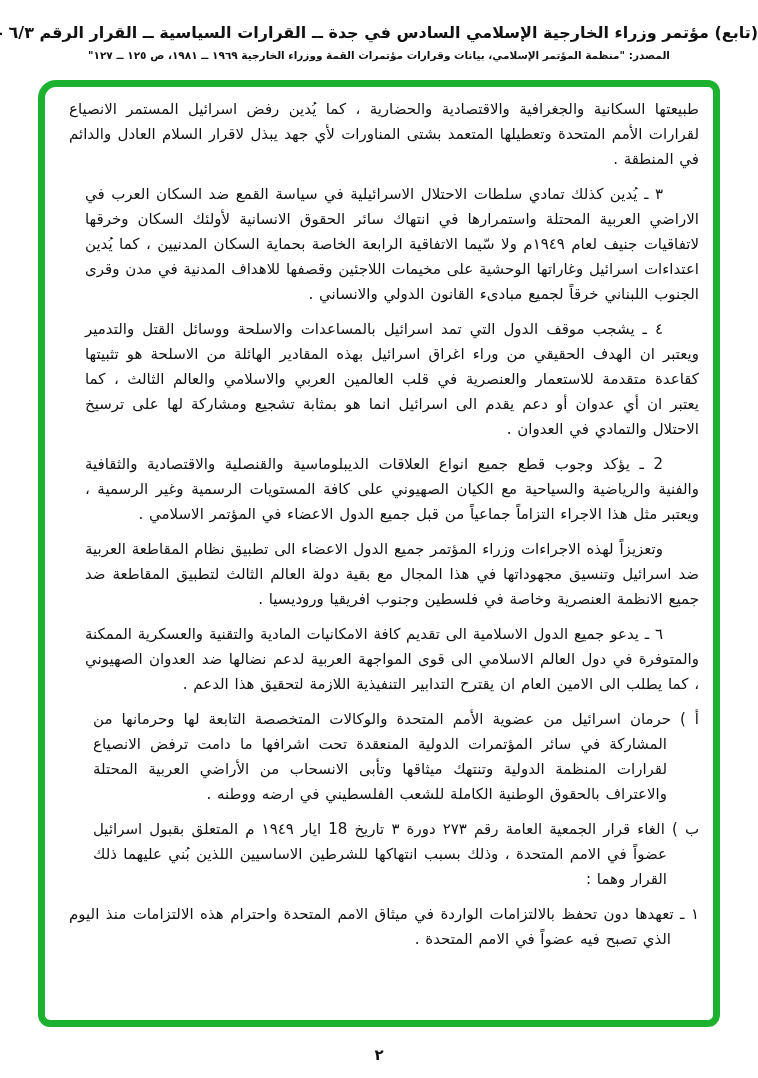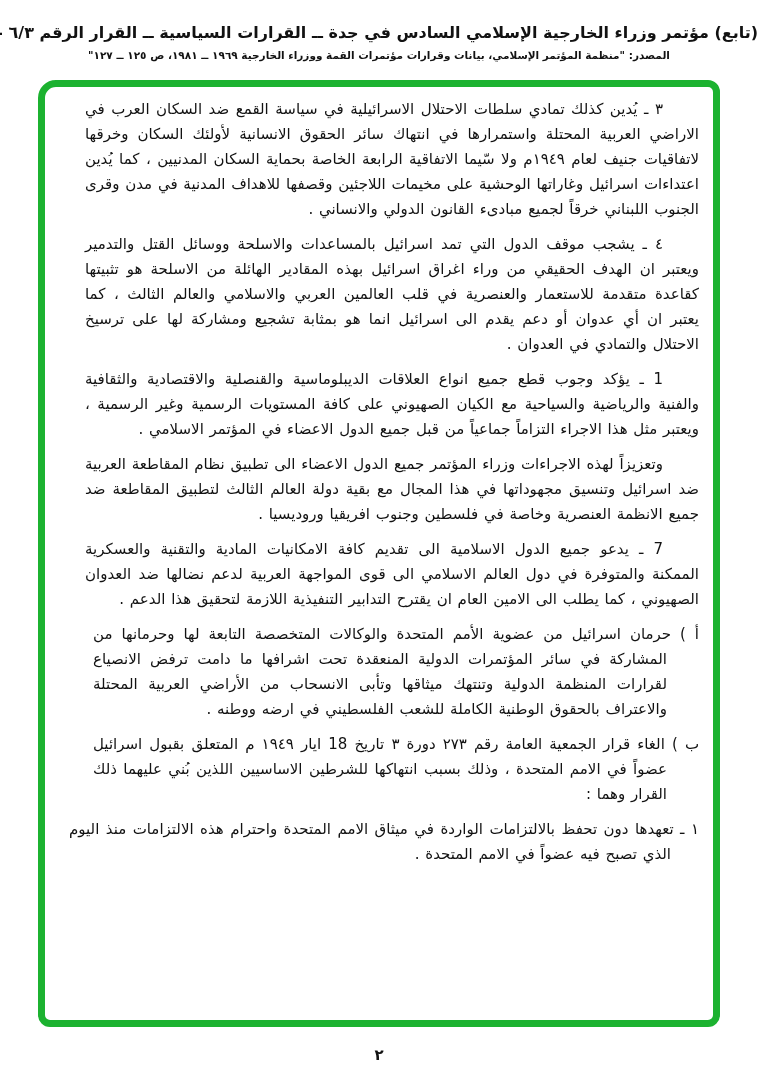--- a/index.html
+++ b/index.html
@@ -82,30 +82,31 @@
 
 <div class="page">
 
   <div class="header">
     <div class="header-title">(تابع) مؤتمر وزراء الخارجية الإسلامي السادس في جدة ــ القرارات السياسية ــ القرار الرقم ٦/٣ - س</div>
     <div class="header-source">المصدر: "منظمة المؤتمر الإسلامي، بيانات وقرارات مؤتمرات القمة ووزراء الخارجية ١٩٦٩ ــ ١٩٨١، ص ١٢٥ ــ ١٢٧"</div>
   </div>
 
   <div class="content-frame">
 
+    <p class="para">طبيعتها السكانية والجغرافية والاقتصادية والحضارية ، كما يُدين رفض اسرائيل المستمر الانصياع لقرارات الأمم المتحدة وتعطيلها المتعمد بشتى المناورات لأي جهد يبذل لاقرار السلام العادل والدائم في المنطقة .</p>
 
     <p class="para p-indent">٣ ـ يُدين كذلك تمادي سلطات الاحتلال الاسرائيلية في سياسة القمع ضد السكان العرب في الاراضي العربية المحتلة واستمرارها في انتهاك سائر الحقوق الانسانية لأولئك السكان وخرقها لاتفاقيات جنيف لعام ١٩٤٩م ولا سّيما الاتفاقية الرابعة الخاصة بحماية السكان المدنيين ، كما يُدين اعتداءات اسرائيل وغاراتها الوحشية على مخيمات اللاجئين وقصفها للاهداف المدنية في مدن وقرى الجنوب اللبناني خرقاً لجميع مبادىء القانون الدولي والانساني .</p>
 
     <p class="para p-indent">٤ ـ يشجب موقف الدول التي تمد اسرائيل بالمساعدات والاسلحة ووسائل القتل والتدمير ويعتبر ان الهدف الحقيقي من وراء اغراق اسرائيل بهذه المقادير الهائلة من الاسلحة هو تثبيتها كقاعدة متقدمة للاستعمار والعنصرية في قلب العالمين العربي والاسلامي والعالم الثالث ، كما يعتبر ان أي عدوان أو دعم يقدم الى اسرائيل انما هو بمثابة تشجيع ومشاركة لها على ترسيخ الاحتلال والتمادي في العدوان .</p>
 
-    <p class="para p-indent">1 ـ يؤكد وجوب قطع جميع انواع العلاقات الديبلوماسية والقنصلية والاقتصادية والثقافية والفنية والرياضية والسياحية مع الكيان الصهيوني على كافة المستويات الرسمية وغير الرسمية ، ويعتبر مثل هذا الاجراء التزاماً جماعياً من قبل جميع الدول الاعضاء في المؤتمر الاسلامي .</p>
+    <p class="para p-indent">2 ـ يؤكد وجوب قطع جميع انواع العلاقات الديبلوماسية والقنصلية والاقتصادية والثقافية والفنية والرياضية والسياحية مع الكيان الصهيوني على كافة المستويات الرسمية وغير الرسمية ، ويعتبر مثل هذا الاجراء التزاماً جماعياً من قبل جميع الدول الاعضاء في المؤتمر الاسلامي .</p>
 
     <p class="para p-indent">وتعزيزاً لهذه الاجراءات وزراء المؤتمر جميع الدول الاعضاء الى تطبيق نظام المقاطعة العربية ضد اسرائيل وتنسيق مجهوداتها في هذا المجال مع بقية دولة العالم الثالث لتطبيق المقاطعة ضد جميع الانظمة العنصرية وخاصة في فلسطين وجنوب افريقيا وروديسيا .</p>
 
-    <p class="para p-indent">7 ـ يدعو جميع الدول الاسلامية الى تقديم كافة الامكانيات المادية والتقنية والعسكرية الممكنة والمتوفرة في دول العالم الاسلامي الى قوى المواجهة العربية لدعم نضالها ضد العدوان الصهيوني ، كما يطلب الى الامين العام ان يقترح التدابير التنفيذية اللازمة لتحقيق هذا الدعم .</p>
+    <p class="para p-indent">٦ ـ يدعو جميع الدول الاسلامية الى تقديم كافة الامكانيات المادية والتقنية والعسكرية الممكنة والمتوفرة في دول العالم الاسلامي الى قوى المواجهة العربية لدعم نضالها ضد العدوان الصهيوني ، كما يطلب الى الامين العام ان يقترح التدابير التنفيذية اللازمة لتحقيق هذا الدعم .</p>
 
 
     <p class="para p-hang">أ ) حرمان اسرائيل من عضوية الأمم المتحدة والوكالات المتخصصة التابعة لها وحرمانها من المشاركة في سائر المؤتمرات الدولية المنعقدة تحت اشرافها ما دامت ترفض الانصياع لقرارات المنظمة الدولية وتنتهك ميثاقها وتأبى الانسحاب من الأراضي العربية المحتلة والاعتراف بالحقوق الوطنية الكاملة للشعب الفلسطيني في ارضه ووطنه .</p>
 
     <p class="para p-hang">ب ) الغاء قرار الجمعية العامة رقم ٢٧٣ دورة ٣ تاريخ 18 ايار ١٩٤٩ م المتعلق بقبول اسرائيل عضواً في الامم المتحدة ، وذلك بسبب انتهاكها للشرطين الاساسيين اللذين بُني عليهما ذلك القرار وهما :</p>
 
     <p class="para p-hang-sub">١ ـ تعهدها دون تحفظ بالالتزامات الواردة في ميثاق الامم المتحدة واحترام هذه الالتزامات منذ اليوم الذي تصبح فيه عضواً في الامم المتحدة .</p>
 
   </div>
 

